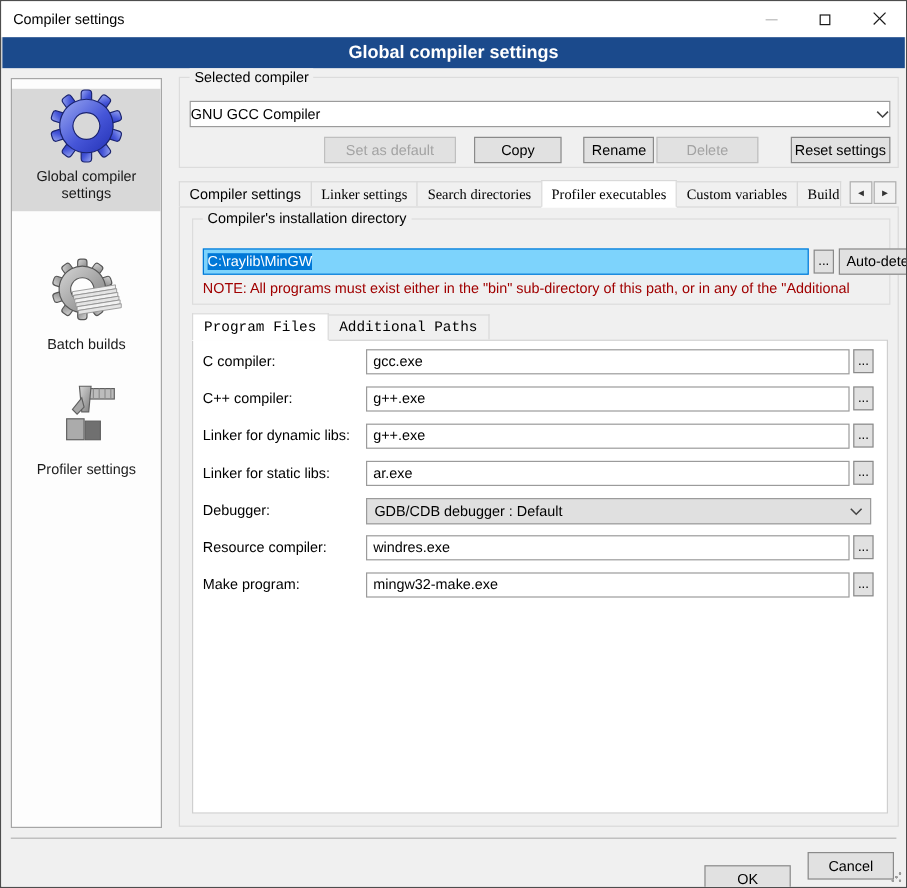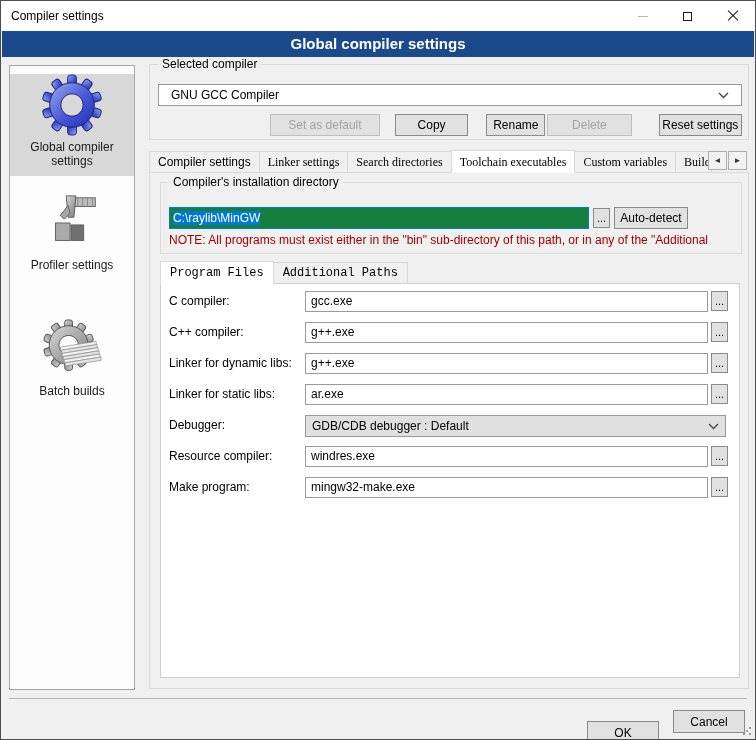--- a/index.html
+++ b/index.html
@@ -34,21 +34,21 @@
   .side-item.it2 { margin-top:16px; }
   .side-item.it3 { margin-top:38px; }
 
   
   .main { position:absolute; left:148px; top:0; width:600px; height:684px; }
 
   .groupbox { position:absolute; border:1px solid #dcdcdc; }
   .gb-legend { position:absolute; top:-8px; left:8px; background:#f0f0f0; padding:0 4px; white-space:nowrap; }
 
   .gb-compiler { left:0; top:7px; width:600px; height:76px; }
-  .combo { position:absolute; background:#fff; border:1px solid #9b9b9b; display:flex; align-items:center; padding:0 12px; height:22px; }
+  .combo { position:absolute; background:#fff; border:1px solid #9b9b9b; display:flex; align-items:center; padding:0 0; height:22px; }
   .combo .chev { margin-left:auto; }
   .combo-main { left:8px; top:19px; width:584px; }
 
   .btn { background:#e1e1e1; border:1px solid #8a8a8a; font-family:inherit; font-size:12px; color:#000; height:22px; text-align:center; line-height:20px; }
   .btn:disabled,.btn.disabled { color:#a3a3a3; border-color:#bfbfbf; }
   .top-btn-row { position:absolute; left:0; top:49px; width:592px; display:flex; }
   .b-setdef { margin-left:120px; width:112px; }
   .b-copy { margin-left:15px; width:75px; }
   .b-rename { margin-left:18px; width:60px; }
   .b-delete { margin-left:2px; width:86px; }
@@ -61,21 +61,21 @@
   .tab.active { background:#fff; height:23px; line-height:22px; position:relative; z-index:2; margin-bottom:-1px; border-bottom:1px solid #fff; }
   .tab.clip { max-width:37px; }
   .tab-arrows { position:absolute; right:2px; bottom:2px; display:flex; }
   .arrow-btn { width:19px; height:19px; background:#f2f2f2; border:1px solid #adadad; font-size:8px; color:#333; line-height:17px; text-align:center; padding:0; margin-left:1px; }
 
   
   .tabpage { position:absolute; left:0; top:115px; width:600px; height:517px; background:#f0f0f0; border:1px solid #d9d9d9; z-index:1; }
 
   .gb-dir { left:10px; top:9px; width:582px; height:72px; }
   .dir-row { position:absolute; left:8px; top:24px; height:22px; display:flex; align-items:center; }
-  .dir-input { width:420px; height:22px; background:#15803d; border:1px solid #0078d7; display:flex; align-items:center; padding:0 3px; overflow:hidden; }
+  .dir-input { width:505px; height:22px; background:#7dd3fc; border:1px solid #0078d7; display:flex; align-items:center; padding:0 3px; overflow:hidden; }
   .dir-input .sel { background:#0078d7; color:#fff; white-space:nowrap; }
   .dots-btn { width:17px; height:20px; margin-left:4px; line-height:10px; font-size:11px; padding:0; }
   .autodetect-btn { width:74px; margin-left:4px; }
   .note { position:absolute; left:8px; top:50px; width:566px; color:#a00000; white-space:nowrap; overflow:hidden; }
 
   
   .subtabstrip { position:absolute; left:10px; top:87px; height:23px; display:flex; align-items:flex-end;font-family:Liberation Mono, monospace; }
   .subtab { background:#f0f0f0; border:1px solid #d9d9d9; border-bottom:none; height:21px; line-height:20px; padding:0 9px; white-space:nowrap; }
   .subtab + .subtab { margin-left:-1px; }
   .subtab.active { background:#fff; height:23px; line-height:22px; margin-bottom:-1px; border-bottom:1px solid #fff; position:relative; z-index:2; }
@@ -151,34 +151,20 @@
               <rect x="27.5" y="1" width="9" height="12" rx="3" transform="rotate(180 32 32)"></rect>
               <rect x="27.5" y="1" width="9" height="12" rx="3" transform="rotate(216 32 32)"></rect>
               <rect x="27.5" y="1" width="9" height="12" rx="3" transform="rotate(252 32 32)"></rect>
               <rect x="27.5" y="1" width="9" height="12" rx="3" transform="rotate(288 32 32)"></rect>
               <rect x="27.5" y="1" width="9" height="12" rx="3" transform="rotate(324 32 32)"></rect>
             </g>
             <path fill-rule="evenodd" d="M32,9 a23,23 0 1,0 0.02,0 z M32,20.5 a11.5,11.5 0 1,1 -0.02,0 z"></path>
           </g>
         </svg>
         <span class="side-label">Global compiler settings</span>
-      </div>
-
-      <div class="side-item it2">
-        <svg class="icon64" viewBox="0 0 64 64">
-          <g stroke="#5f5f5f" stroke-width="1">
-            <rect x="28" y="6" width="28" height="9" fill="#bcbcbc"></rect>
-            <path d="M33 6 v9 M38 6 v9 M43 6 v9 M48 6 v9 M53 6 v9" stroke="#8a8a8a" fill="none"></path>
-            <polygon points="26,4 36,4 34,26 28,26" fill="url(#gradGray)"></polygon>
-            <polygon points="28,14 20,24 24,28 30,22" fill="#a7a7a7"></polygon>
-            <rect x="15" y="32" width="15" height="18" fill="#ababab"></rect>
-            <rect x="31" y="34" width="13" height="16" fill="#707070"></rect>
-          </g>
-        </svg>
-        <span class="side-label">Profiler settings</span>
       </div>
 
       <div class="side-item it3">
         <svg class="icon64" viewBox="0 0 64 64">
           <g fill="url(#gradGray)" stroke="#565656" stroke-width="1">
             <g>
               <rect x="24.5" y="2" width="8" height="10" rx="2.5" transform="rotate(0 28.5 28)"></rect>
               <rect x="24.5" y="2" width="8" height="10" rx="2.5" transform="rotate(36 28.5 28)"></rect>
               <rect x="24.5" y="2" width="8" height="10" rx="2.5" transform="rotate(72 28.5 28)"></rect>
               <rect x="24.5" y="2" width="8" height="10" rx="2.5" transform="rotate(108 28.5 28)"></rect>
@@ -195,20 +181,34 @@
             <rect x="0" y="0" width="37" height="3.4" fill="#f1f1f1"></rect>
             <rect x="1" y="3.4" width="37" height="3.4" fill="#e4e4e4"></rect>
             <rect x="2" y="6.8" width="37" height="3.4" fill="#f1f1f1"></rect>
             <rect x="3" y="10.2" width="37" height="3.4" fill="#e4e4e4"></rect>
             <rect x="4" y="13.6" width="37" height="3.4" fill="#f1f1f1"></rect>
             <rect x="5" y="17" width="37" height="3.4" fill="#e4e4e4"></rect>
           </g>
         </svg>
         <span class="side-label">Batch builds</span>
       </div>
+
+      <div class="side-item it2">
+        <svg class="icon64" viewBox="0 0 64 64">
+          <g stroke="#5f5f5f" stroke-width="1">
+            <rect x="28" y="6" width="28" height="9" fill="#bcbcbc"></rect>
+            <path d="M33 6 v9 M38 6 v9 M43 6 v9 M48 6 v9 M53 6 v9" stroke="#8a8a8a" fill="none"></path>
+            <polygon points="26,4 36,4 34,26 28,26" fill="url(#gradGray)"></polygon>
+            <polygon points="28,14 20,24 24,28 30,22" fill="#a7a7a7"></polygon>
+            <rect x="15" y="32" width="15" height="18" fill="#ababab"></rect>
+            <rect x="31" y="34" width="13" height="16" fill="#707070"></rect>
+          </g>
+        </svg>
+        <span class="side-label">Profiler settings</span>
+      </div>
     </div>
 
     <div class="main">
 
       <div class="groupbox gb-compiler">
         <span class="gb-legend">Selected compiler</span>
         <div class="combo combo-main">
           <span>GNU GCC Compiler</span>
           <svg class="chev" width="11" height="7">
               <path d="M1 1 L5.5 5.5 L10 1" stroke="#444" stroke-width="1.3" fill="none"></path>
@@ -220,21 +220,21 @@
           <button class="btn b-rename">Rename</button>
           <button class="btn b-delete" disabled="">Delete</button>
           <button class="btn b-reset">Reset settings</button>
         </div>
       </div>
 
       <div class="tabstrip">
         <div class="tab">Compiler settings</div>
         <div class="tab">Linker settings</div>
         <div class="tab">Search directories</div>
-        <div class="tab active">Toolchain executables</div>
+        <div class="tab active">Profiler executables</div>
         <div class="tab">Custom variables</div>
         <div class="tab clip">Build</div>
         <div class="tab-arrows">
           <button class="arrow-btn">◄</button>
           <button class="arrow-btn">►</button>
         </div>
       </div>
 
       <div class="tabpage">
 

